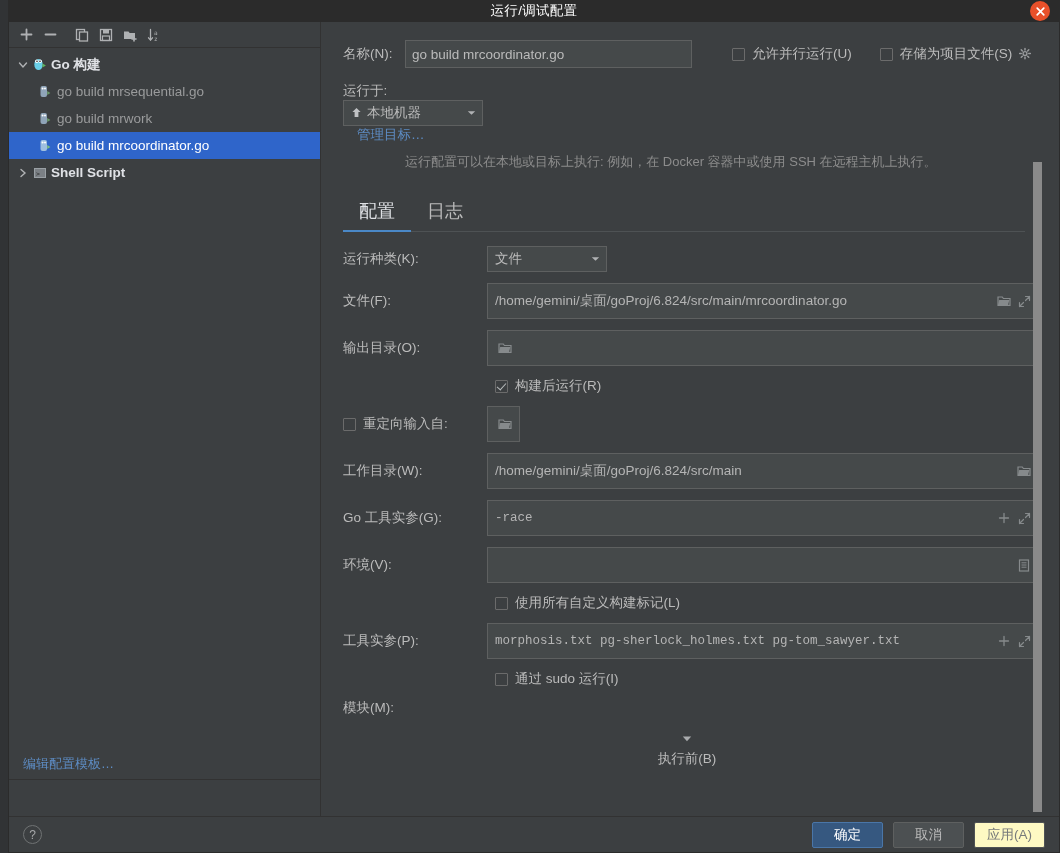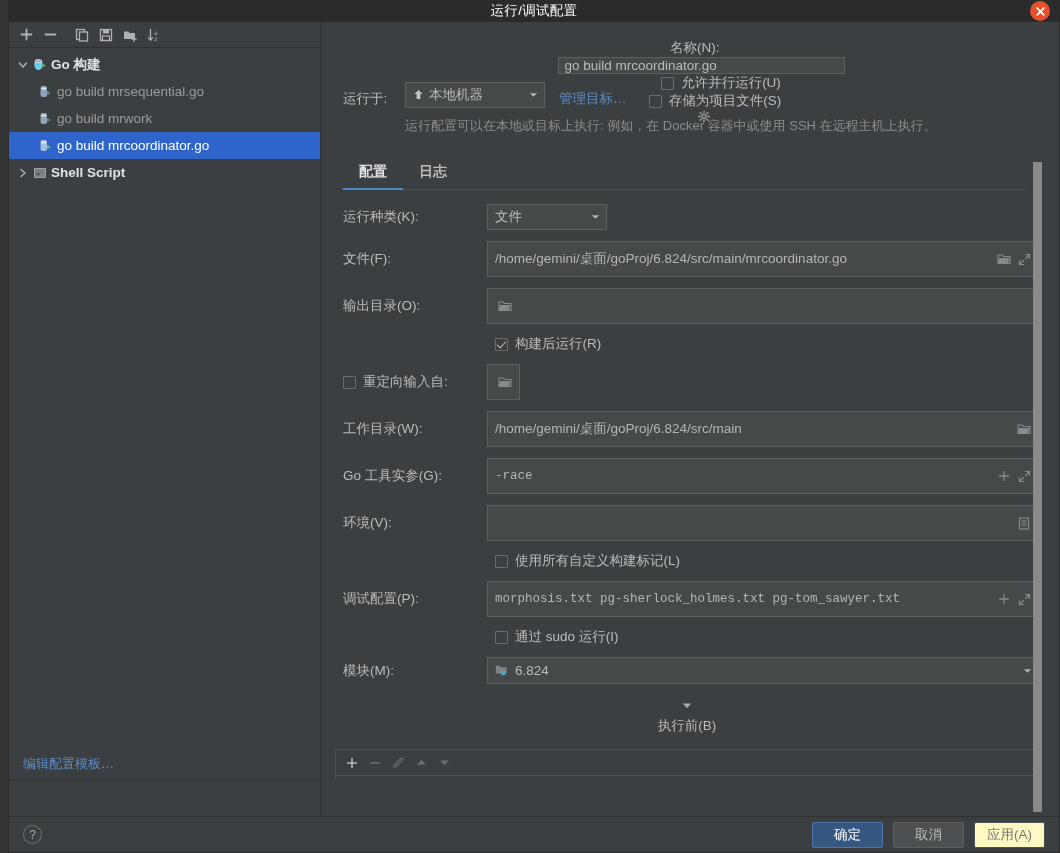--- a/index.html
+++ b/index.html
@@ -101,21 +101,20 @@
   
   #right-panel {
     flex: 1; position: relative; background: #3c3f41;
     overflow: hidden;
   }
   #right-scroll { position: absolute; inset: 0 0 36px 0; overflow: hidden; }
 
   #name-row {
     display: flex; align-items: center; height: 30px;
     margin: 17px 0 0 22px;
-    flex-direction: column;
   }
   .lbl { color: #bbbbbb; font-size: 13.5px; white-space: nowrap; }
   #name-label { width: 62px; }
   .textfield {
     background: #45494a;
     border: 1px solid #5e6060;
     height: 28px;
     color: #bbbbbb;
     font-size: 13.5px;
     display: flex; align-items: center;
@@ -128,21 +127,21 @@
     width: 13px; height: 13px; border: 1px solid #6b6b6b;
     background: #3c3f41; flex: 0 0 13px; position: relative; border-radius: 1px;
   }
   .checkbox.checked::after {
     content: ""; position: absolute; left: 3px; top: 0px;
     width: 4px; height: 8px; border: solid #b9bcbd;
     border-width: 0 1.6px 1.6px 0; transform: rotate(42deg);
   }
   .chk-label { font-size: 13.5px; color: #bbbbbb; }
 
-  #runon-row { display: flex; align-items: flex-end; margin: 13px 0 0 22px; }
+  #runon-row { display: flex; align-items: flex-start; margin: 13px 0 0 22px; flex-direction: column; }
   #runon-label { width: 62px; }
   .combobox {
     background: #45494a; border: 1px solid #5e6060;
     height: 26px; display: flex; align-items: center;
     padding: 0 0 0 7px; color: #bbbbbb; font-size: 13.5px;
     cursor: pointer; position: relative;
   }
   .combo-arrow {
     margin-left: auto; width: 22px; height: 100%;
     display: flex; align-items: center; justify-content: center;
@@ -154,22 +153,22 @@
   #runon-hint {
     margin: 9px 0 0 84px; color: #8c8c8c; font-size: 13px;
   }
 
   
   #tabs-row {
     margin: 22px 0 0 22px; display: flex; gap: 0px;
     border-bottom: 1px solid #4e5254; width: 682px;
   }
   .tab {
-    padding: 6px 16px 7px 16px; font-size: 14px; color: #bbbbbb;
-    cursor: pointer; border-bottom: 2px solid transparent; margin-bottom: -1px; font-weight: bold;
+    padding: 6px 16px 7px 16px; font-size: 18px; color: #bbbbbb;
+    cursor: pointer; border-bottom: 2px solid transparent; margin-bottom: -1px;
   }
   .tab.active { color: #dfe1e5; border-bottom-color: #4a88c7; }
 
   #form { margin: 0 0 0 22px; width: 696px; padding-top: 14px; }
   .frow { display: flex; align-items: center; margin-bottom: 11px; }
   .frow .flabel { width: 144px; flex: 0 0 144px; font-size: 13.5px; color: #bbbbbb;}
   .frow .fctl { flex: 1; }
   .field {
     background: #45494a; border: 1px solid #5e6060;
     height: 36px; display: flex; align-items: center;
@@ -551,21 +550,21 @@
           </div>
 
           <div class="indentrow">
             <div class="chk-wrap">
               <span class="checkbox"></span>
               <span class="chk-label">使用所有自定义构建标记(L)</span>
             </div>
           </div>
 
           <div class="frow">
-            <div class="flabel">调试配置(P):</div>
+            <div class="flabel">工具实参(P):</div>
             <div class="fctl">
               <div class="field">
                 <span class="val mono">morphosis.txt pg-sherlock_holmes.txt pg-tom_sawyer.txt</span>
                 <span class="fieldicon">
                   <svg width="12" height="12" viewBox="0 0 12 12">
                       <path d="M6 1.5v9M1.5 6h9" stroke="#868a8c" stroke-width="1.3" stroke-linecap="round"></path>
                     </svg>
                 </span>
                 <span class="fieldicon">
                   <svg width="13" height="13" viewBox="0 0 13 13">
@@ -578,36 +577,20 @@
 
           <div class="indentrow">
             <div class="chk-wrap">
               <span class="checkbox"></span>
               <span class="chk-label">通过 sudo 运行(I)</span>
             </div>
           </div>
 
           <div class="frow">
             <div class="flabel">模块(M):</div>
-            <div class="fctl">
-              <div class="combobox" style="height:27px;">
-                <span style="margin-right:6px;display:flex;">
-                  <svg width="14" height="13" viewBox="0 0 14 13">
-                    <path d="M0.8 1.8h4.2l1.1 1.5h5.6v6.2H0.8z" fill="#7d8387"></path>
-                    <rect x="6.3" y="7.2" width="4" height="4" fill="#4ba6c9"></rect>
-                  </svg>
-                </span>
-                <span>6.824</span>
-                <span class="combo-arrow">
-                  <svg width="9" height="6" viewBox="0 0 9 6">
-                      <path d="M0.8 1.2 L4.5 4.8 L8.2 1.2z" fill="#b0b2b4"></path>
-                    </svg>
-                </span>
-              </div>
-            </div>
           </div>
         </div>
 
         <div id="before-launch">
           <div id="bl-header">
             <span style="display:flex;">
               <svg width="10" height="8" viewBox="0 0 10 8">
                   <path d="M0.8 1.6 L5 6.2 L9.2 1.6z" fill="#a9abad"></path>
                 </svg>
             </span>

